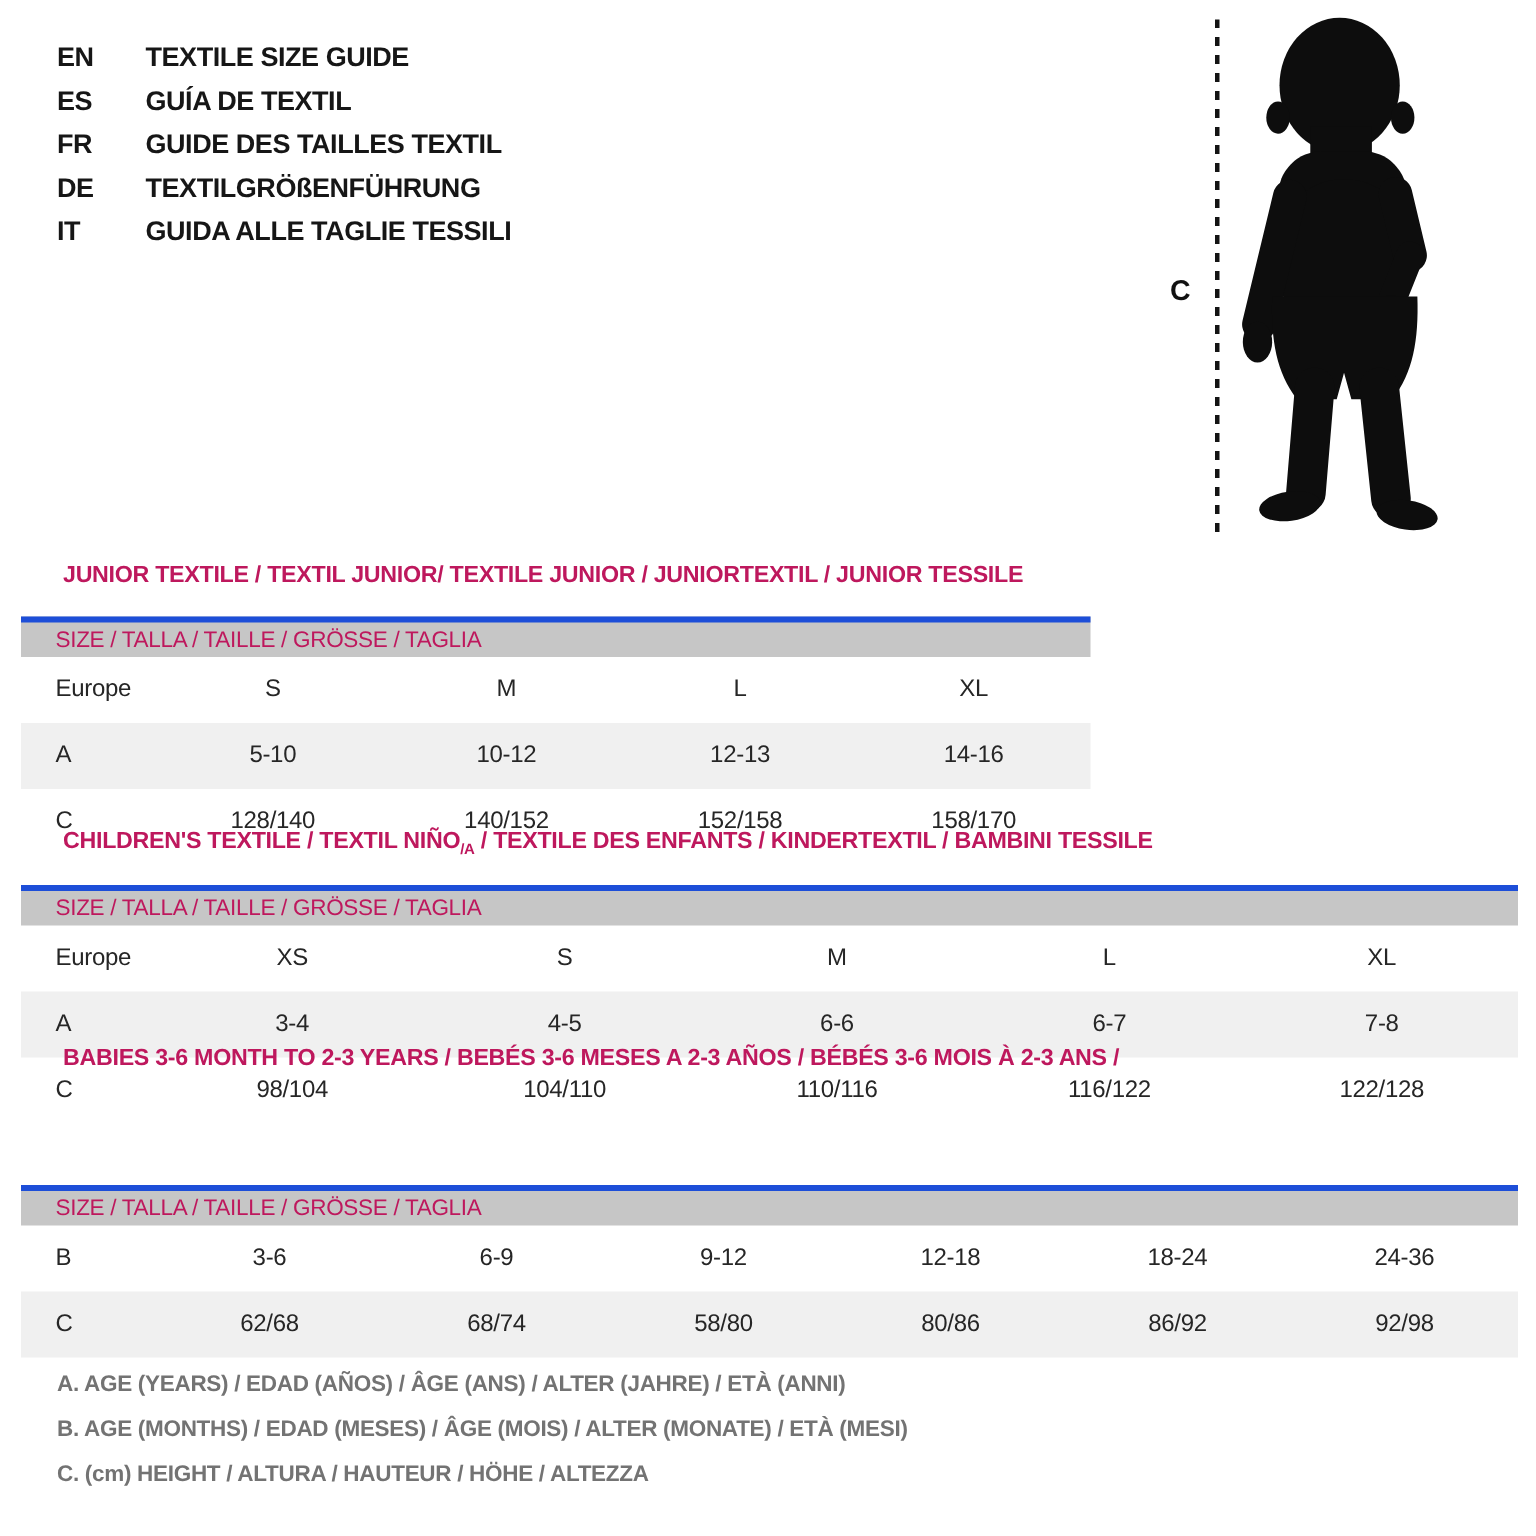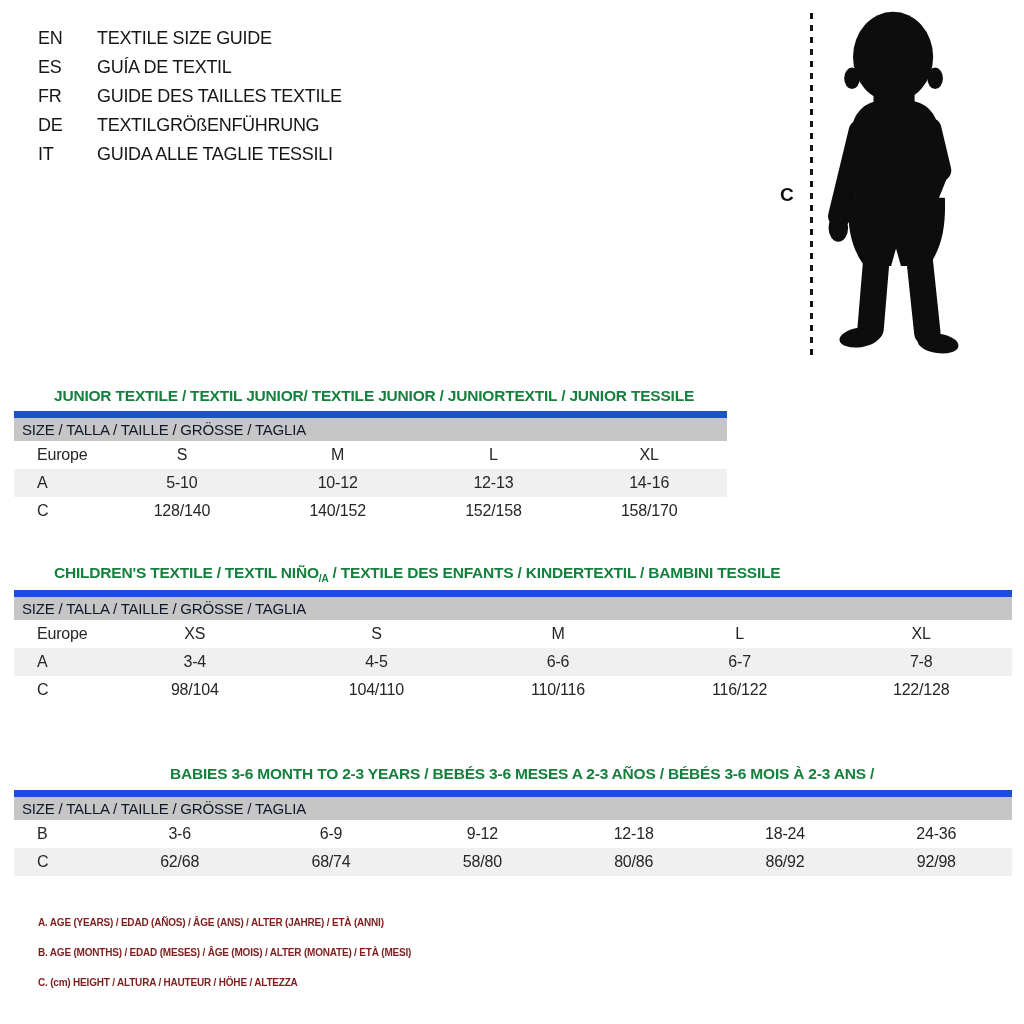--- a/index.html
+++ b/index.html
@@ -2,67 +2,67 @@
 <html><head>
 <meta charset="utf-8">
 <style>
   html,body{margin:0;padding:0;background:#ffffff;}
   .canvas{
     position:relative;width:1024px;height:1024px;background:#ffffff;
     font-family:"Liberation Sans",sans-serif;color:#1f1f1f;overflow:hidden;
   }
   
   .lang-block{position:absolute;left:38px;top:24px;}
-  .lang-row{display:flex;align-items:center;height:29px;font-weight:400;font-size:18px;letter-spacing:-0.3px;color:#161616;}
+  .lang-row{display:flex;align-items:center;height:29px;font-weight:700;font-size:18px;letter-spacing:-0.3px;color:#161616;}
   .lang-code{width:59px;}
   
   .height-line{
     position:absolute;left:810px;top:13px;width:3px;height:343px;
     background:repeating-linear-gradient(to bottom,#141414 0 6px,transparent 6px 12px);
   }
   .measure-c{position:absolute;left:780px;top:184px;font-size:19px;font-weight:700;color:#111;}
   .baby-svg{position:absolute;left:818px;top:6px;}
   
-  .sec-title{position:absolute;left:38px;margin:16px;font-size:15.5px;font-weight:700;letter-spacing:-0.2px;color:#15803d;white-space:nowrap;}
+  .sec-title{position:absolute;left:38px;margin:4px;font-size:15.5px;font-weight:700;letter-spacing:-0.2px;color:#be185d;white-space:nowrap;}
   .sec-title sub{font-size:10px;vertical-align:-4px;}
   .two-line{line-height:28px;white-space:normal;width:820px;}
   
   .table{position:absolute;left:14px;}
   .w-narrow{width:713px;}
   .w-wide{width:998px;}
   .thead{
-    height:23px;background:#c6c6c6;border-top:7px solid #1d4ed8;
-    display:flex;align-items:center;padding-left:8px;
-    font-size:15px;letter-spacing:-0.2px;color:#0f172a;
+    height:23px;background:#c6c6c6;border-top:4px solid #1d4ed8;
+    display:flex;align-items:center;padding-left:23px;
+    font-size:15px;letter-spacing:-0.2px;color:#be185d;
   }
-  .trow{display:flex;align-items:center;height:28px;font-size:16px;letter-spacing:-0.2px;color:#262626;}
+  .trow{display:flex;align-items:center;height:44px;font-size:16px;letter-spacing:-0.2px;color:#262626;}
   .trow.alt{background:#f0f0f0;}
   .tlabel{width:67px;padding-left:23px;flex:none;}
   .tcell{flex:1;text-align:center;}
   
   .footnotes{position:absolute;left:38px;top:907px;}
-  .footnote{height:30px;display:flex;align-items:center;font-size:10px;font-weight:700;letter-spacing:-0.2px;color:#7f1d1d;white-space:nowrap;}
+  .footnote{height:30px;display:flex;align-items:center;font-size:15px;font-weight:700;letter-spacing:-0.2px;color:#737373;white-space:nowrap;}
 </style>
 </head>
 <body>
 
 <div class="canvas">
 
   <div class="lang-block">
     <div class="lang-row">
       <span class="lang-code">EN</span>
       <span>TEXTILE SIZE GUIDE</span>
     </div>
     <div class="lang-row">
       <span class="lang-code">ES</span>
       <span>GUÍA DE TEXTIL</span>
     </div>
     <div class="lang-row">
       <span class="lang-code">FR</span>
-      <span>GUIDE DES TAILLES TEXTILE</span>
+      <span>GUIDE DES TAILLES TEXTIL</span>
     </div>
     <div class="lang-row">
       <span class="lang-code">DE</span>
       <span>TEXTILGRÖßENFÜHRUNG</span>
     </div>
     <div class="lang-row">
       <span class="lang-code">IT</span>
       <span>GUIDA ALLE TAGLIE TESSILI</span>
     </div>
   </div>
@@ -147,21 +147,21 @@
           <div class="tlabel">C</div>
           <div class="tcell">98/104</div>
           <div class="tcell">104/110</div>
           <div class="tcell">110/116</div>
           <div class="tcell">116/122</div>
           <div class="tcell">122/128</div>
         </div>
       </div>
   </div>
 
-  <h2 class="sec-title two-line" style="top:744px;text-align:right;"><span>BABIES 3-6 MONTH TO 2-3 YEARS / BEBÉS 3-6 MESES A 2-3 AÑOS / BÉBÉS 3-6 MOIS À 2-3 ANS /</span><br></h2>
+  <h2 class="sec-title two-line" style="top:688px;"><span>BABIES 3-6 MONTH TO 2-3 YEARS / BEBÉS 3-6 MESES A 2-3 AÑOS / BÉBÉS 3-6 MOIS À 2-3 ANS /</span><br></h2>
   <div class="table w-wide" style="top:790px;">
     <div class="thead">SIZE / TALLA / TAILLE / GRÖSSE / TAGLIA</div>
     <div>
         <div class="trow">
           <div class="tlabel">B</div>
           <div class="tcell">3-6</div>
           <div class="tcell">6-9</div>
           <div class="tcell">9-12</div>
           <div class="tcell">12-18</div>
           <div class="tcell">18-24</div>

